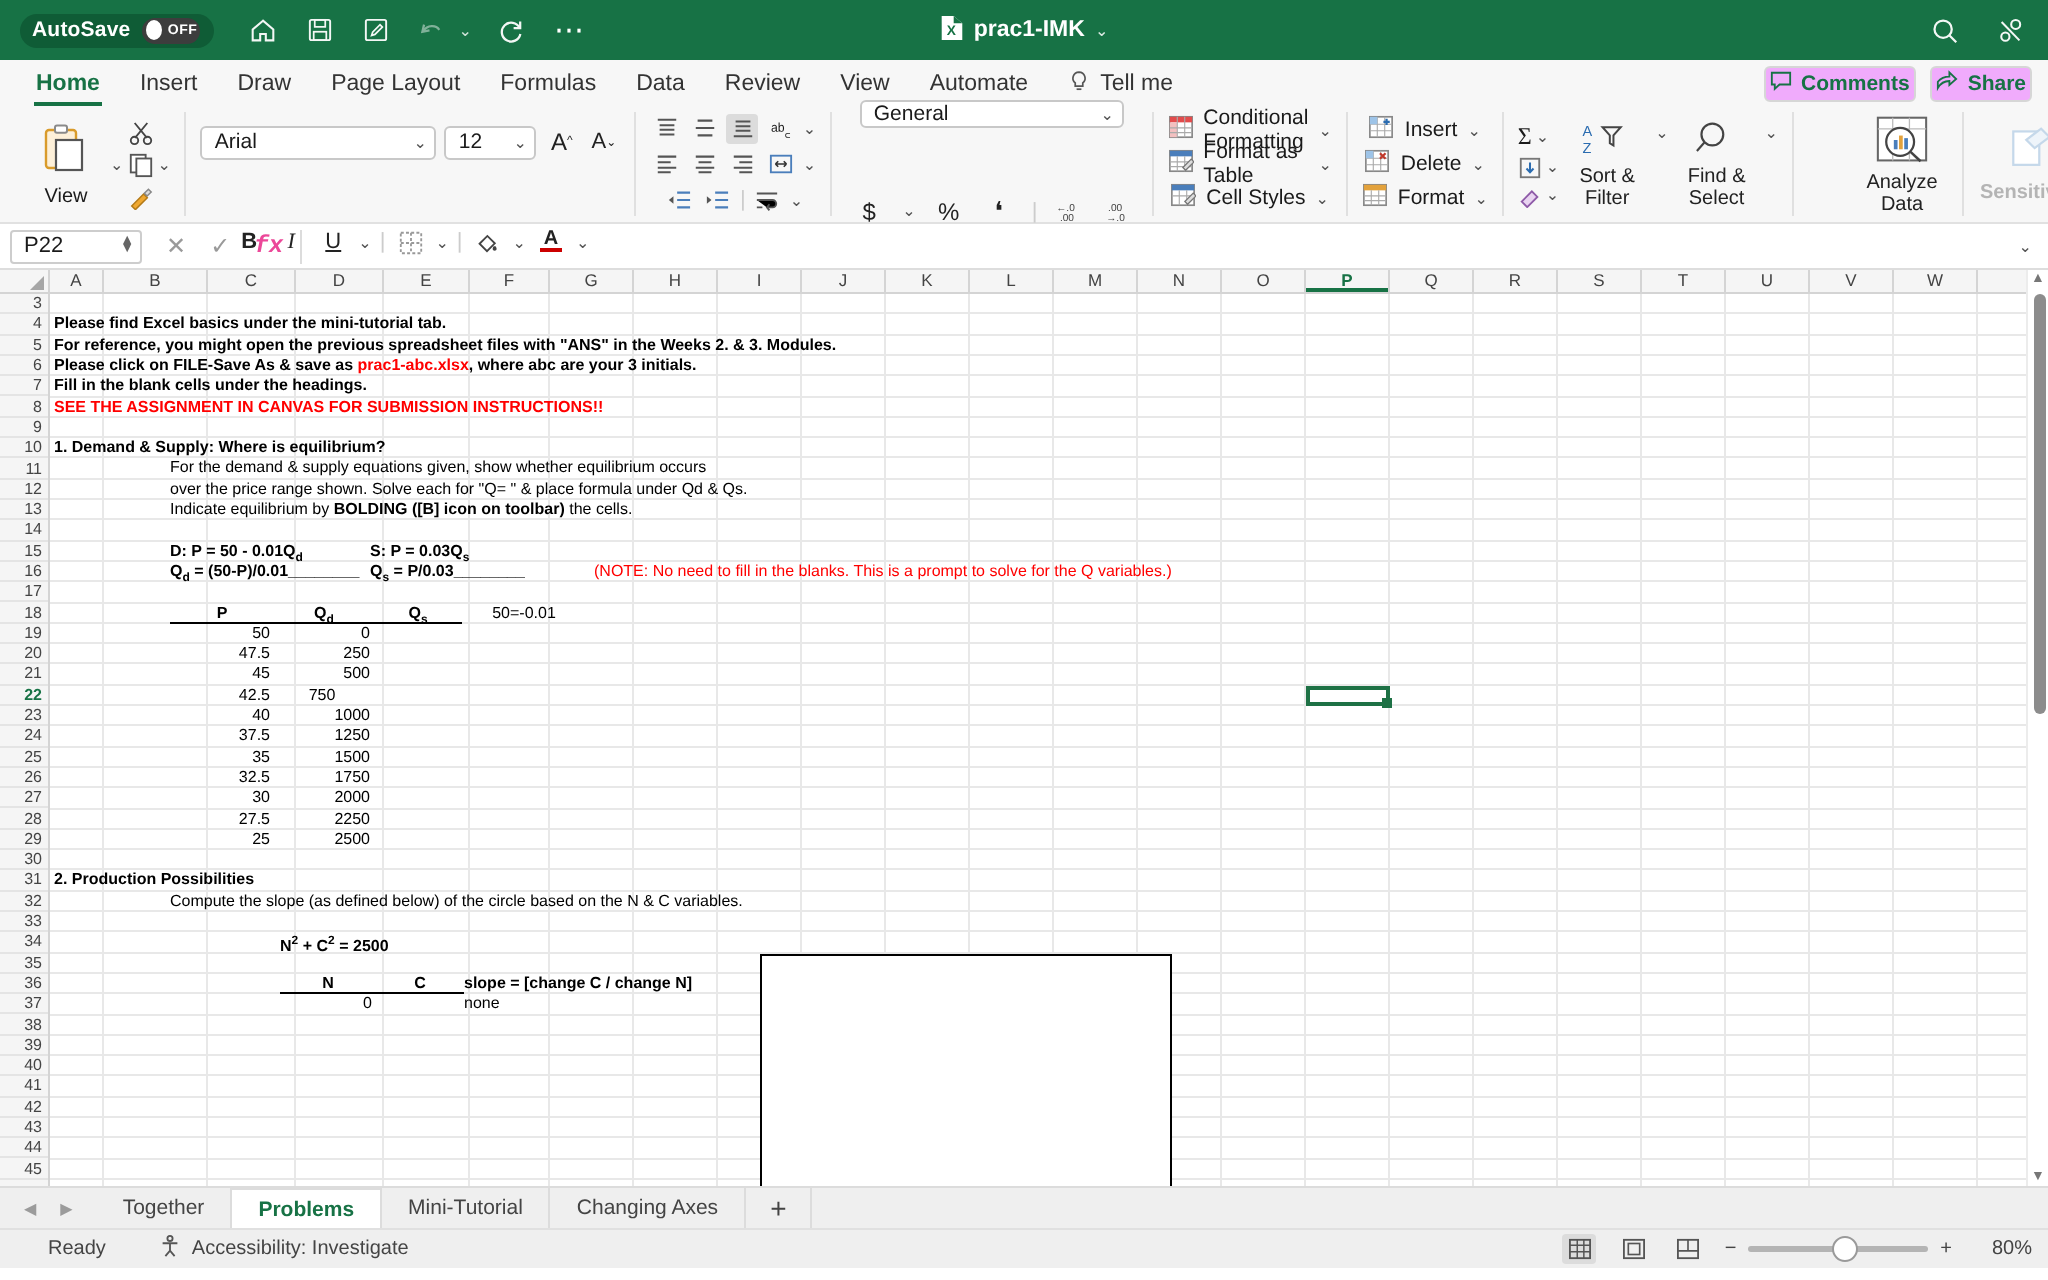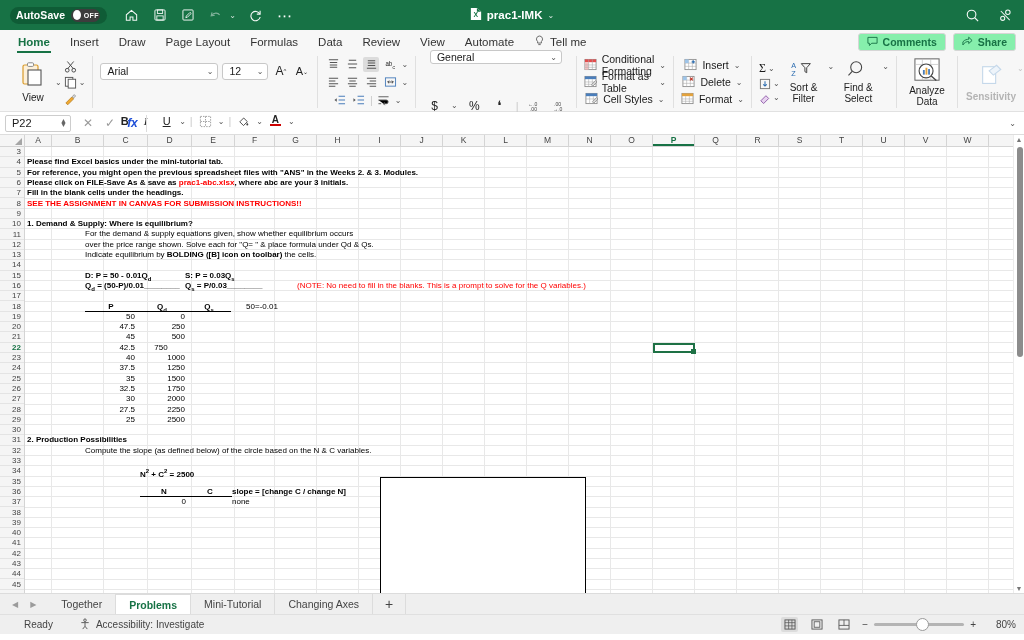--- a/index.html
+++ b/index.html
@@ -49,22 +49,22 @@
   .rtab {
     padding:0 10px; display:flex; align-items:center; color:#333; position:relative;
   }
   .rtab.active { color:#177245; font-weight:700; }
   .rtab.active:after {
     content:""; position:absolute; left:9px; right:9px; bottom:1px; height:2px; background:#177245;
   }
   .tellme { display:flex; align-items:center; gap:5px; padding:0 10px; color:#333;}
   .tabs-right { margin-left:auto; display:flex; align-items:center; gap:7px; padding-right:8px;}
   .pillbtn {
-    display:flex; align-items:center; gap:5px; height:18px; padding:0 8px;
-    border:1px solid #d6d6d6; border-radius:3px; background:#86efac; font-size:10.5px; color:#1a1a1a;
+    display:flex; align-items:center; gap:5px; height:18px; padding:0 2px;
+    border:1px solid #d6d6d6; border-radius:3px; background:#f0abfc; font-size:10.5px; color:#1a1a1a;
   }
 
   
   .ribbon {
     height:58px; background:#f7f7f7; display:flex; align-items:stretch;
     border-bottom:1px solid #e1e1e1; padding:2px 0 0 4px;
   }
   .rgroup { display:flex; align-items:center; padding:0 7px; border-right:1px solid #e0e0e0; height:52px;}
   .rgroup:last-child { border-right:none; }
   .paste-btn { display:flex; flex-direction:column; align-items:center; width:44px; gap:1px;}
@@ -102,21 +102,21 @@
   .bigbtn.disabled { color:#b4b4b4; }
 
   
   .formulabar { height:23px; display:flex; align-items:center; background:#fff; border-bottom:1px solid #ddd;}
   .namebox {
     width:66px; height:17px; margin-left:5px; border:1px solid #cdcdcd; border-radius:2px;
     display:flex; align-items:center; justify-content:space-between; padding:0 3px 0 6px; font-size:11px; background:#fff;
   }
   .spin { display:flex; flex-direction:column; line-height:4px; font-size:7px; color:#666;}
   .fb-btns { display:flex; align-items:center; gap:12px; margin-left:12px; color:#9a9a9a; font-size:12px;}
-  .fx { font-family:Liberation Sans, sans-serif; font-style:italic; font-weight:700; color:#1d4ed8;}
+  .fx { font-family:Liberation Mono, monospace; font-style:italic; font-weight:700; color:#ec4899;}
   .fb-input { flex:1; height:17px; margin:0 6px 0 8px; border-left:1px solid #dcdcdc; padding-left:6px; font-size:11px;}
 
   
   .gridwrap { position:relative; height:458px; background:#fff; overflow:hidden; }
   .colhead { display:flex; height:12px; background:#f5f5f5; border-bottom:1px solid #d4d4d4; }
   .corner {
     width:25px; min-width:25px; border-right:1px solid #d4d4d4; background:#f5f5f5; position:relative;
   }
   .corner:after{ content:""; position:absolute; right:2px; bottom:1px; border-style:solid; border-width:0 0 7px 7px; border-color:transparent transparent #a6a6a6 transparent;}
   .ch {
@@ -575,21 +575,21 @@
             <path d="M6.6 12.4 2.5 17" stroke="#444" stroke-width="1.2"></path>
           </svg>
       </span>
       <span>Find &amp;</span>
       <span>Select</span>
     </div>
     <span class="cv" style="align-self:flex-start;margin-top:6px;">⌄</span>
   </div>
 
   <div class="rgroup">
-    <div class="bigbtn" style="width:46px;">
+    <div class="bigbtn" style="width:46px;margin-left:24px;">
       <span>
         <svg width="28" height="26" viewBox="0 0 30 28">
             <rect x="2" y="2" width="26" height="23" fill="#fff" stroke="#666" stroke-width="1.1"></rect>
             <path d="M2 8h26M10 2v23M19 2v23" stroke="#bbb" stroke-width=".7"></path>
             <circle cx="14" cy="15" r="7.5" fill="#fff" stroke="#444" stroke-width="1.2"></circle>
             <rect x="10.6" y="14" width="2" height="5" fill="#4a7ebb"></rect>
             <rect x="13.4" y="11.6" width="2" height="7.4" fill="#e3a23c"></rect>
             <rect x="16.2" y="13" width="2" height="6" fill="#4a7ebb"></rect>
             <path d="M19.6 20.4 25 25.4" stroke="#444" stroke-width="1.4"></path>
           </svg>

